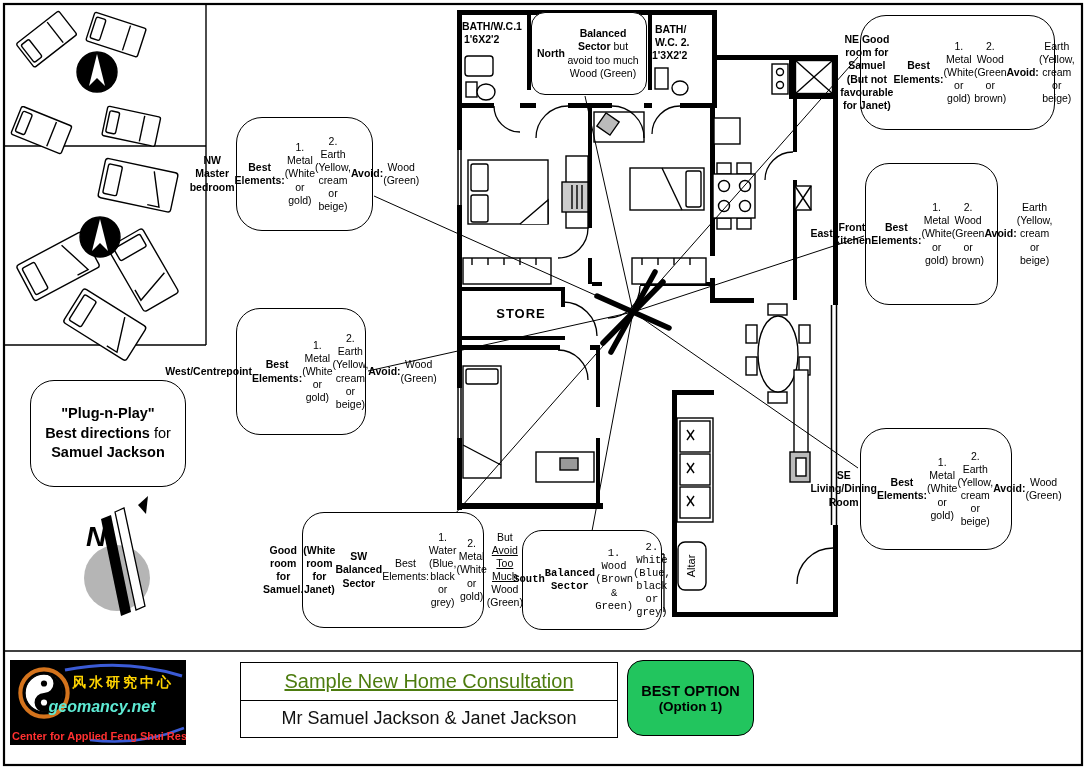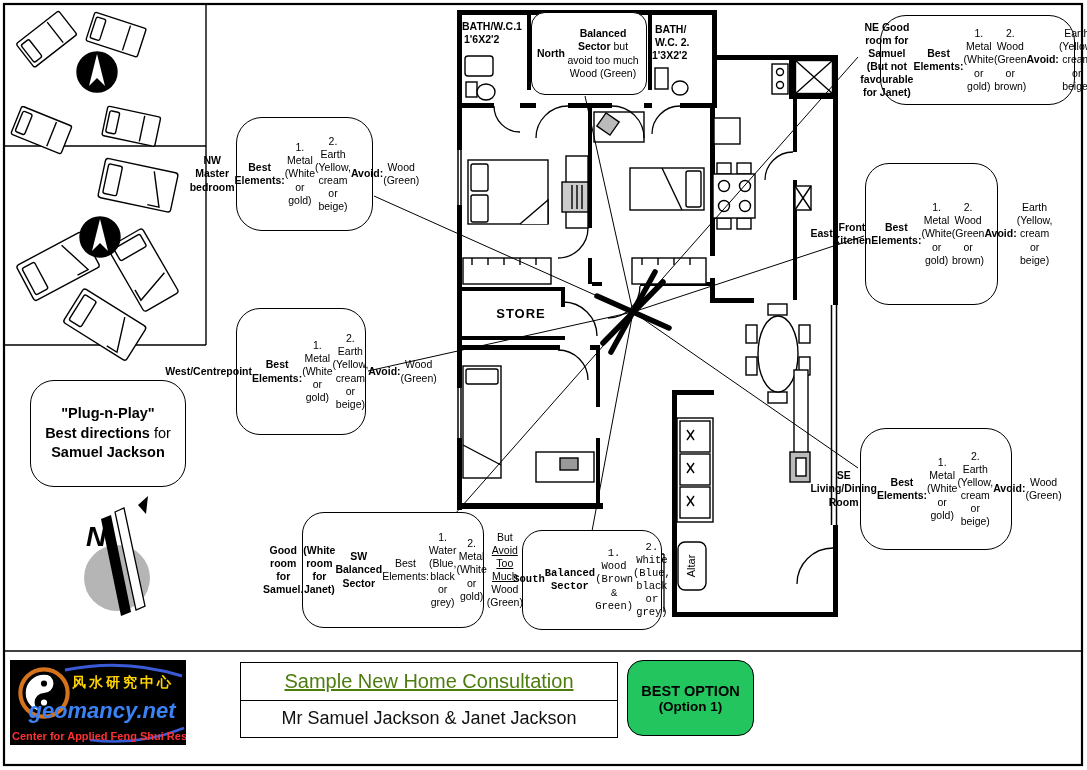--- a/index.html
+++ b/index.html
@@ -21,21 +21,21 @@
     border-top:1.5px solid #000;}
   .best-box{position:absolute;left:627px;top:660px;width:127px;height:76px;border:1.6px solid #000;
     border-radius:16px;background:#22c55e;display:flex;flex-direction:column;justify-content:center;
     align-items:center;z-index:5;font-weight:700;box-sizing:border-box;}
   .best-line1{font-size:14.5px;}
   .best-line2{font-size:13.5px;}
   .logo{position:absolute;left:10px;top:660px;width:176px;height:85px;background:#000;z-index:5;
     overflow:hidden;text-decoration:underline;}
   .logo .cn{position:absolute;left:62px;top:14px;color:#ffd400;font-size:14px;font-weight:700;
     letter-spacing:3px;white-space:nowrap;}
-  .logo .domain{position:absolute;left:10px;top:38px;right:2px;color:#3b82f6;font-size:22px;font-weight:700;
+  .logo .domain{position:absolute;left:10px;top:38px;right:2px;color:#5eead4;font-size:16px;font-weight:700;
     font-style:italic;text-align:center;white-space:nowrap;}
   .logo .tagline{position:absolute;left:2px;right:2px;bottom:3px;color:#ff3030;font-size:11px;
     font-weight:700;text-align:right;white-space:nowrap;}
   .logo svg.yy{position:absolute;left:8px;top:7px;}
   .logo svg.swoosh{position:absolute;left:0;top:0;}
 </style>
 </head>
 <body>
 
 <div class="page">
@@ -319,21 +319,21 @@
     <text x="652" y="59">1'3X2'2</text>
     <text x="521" y="318" text-anchor="middle" font-size="13" letter-spacing="1">STORE</text>
     <text x="695" y="566" text-anchor="middle" font-size="11" font-weight="400" transform="rotate(-90 695 566)">Altar</text>
   </g>
 </svg>
 
 <div class="callout" style="left:531px;top:12px;width:116px;height:83px;border-radius:14px;">
       <div><span class="b">North</span></div>
       <div><span class="b">Balanced Sector</span><span> but avoid too much Wood (Green)</span></div>
     </div>
-<div class="callout" style="left:880px;top:15px;width:195px;height:90px;border-radius:26px;">
+<div class="callout" style="left:860px;top:15px;width:195px;height:115px;border-radius:26px;">
       <div><span class="b">NE Good room for Samuel (But not favourable for Janet)</span></div>
       <div><span class="b">Best Elements:</span></div>
       <div><span>1. Metal (White or gold)</span></div>
       <div><span>2. Wood (Green or brown)</span></div>
       <div><span class="b">Avoid:</span></div>
       <div><span>Earth (Yellow, cream or beige)</span></div>
     </div>
 <div class="callout" style="left:236px;top:117px;width:137px;height:114px;border-radius:26px;">
       <div><span class="b">NW Master bedroom</span></div>
       <div><span class="b">Best Elements:</span></div>

